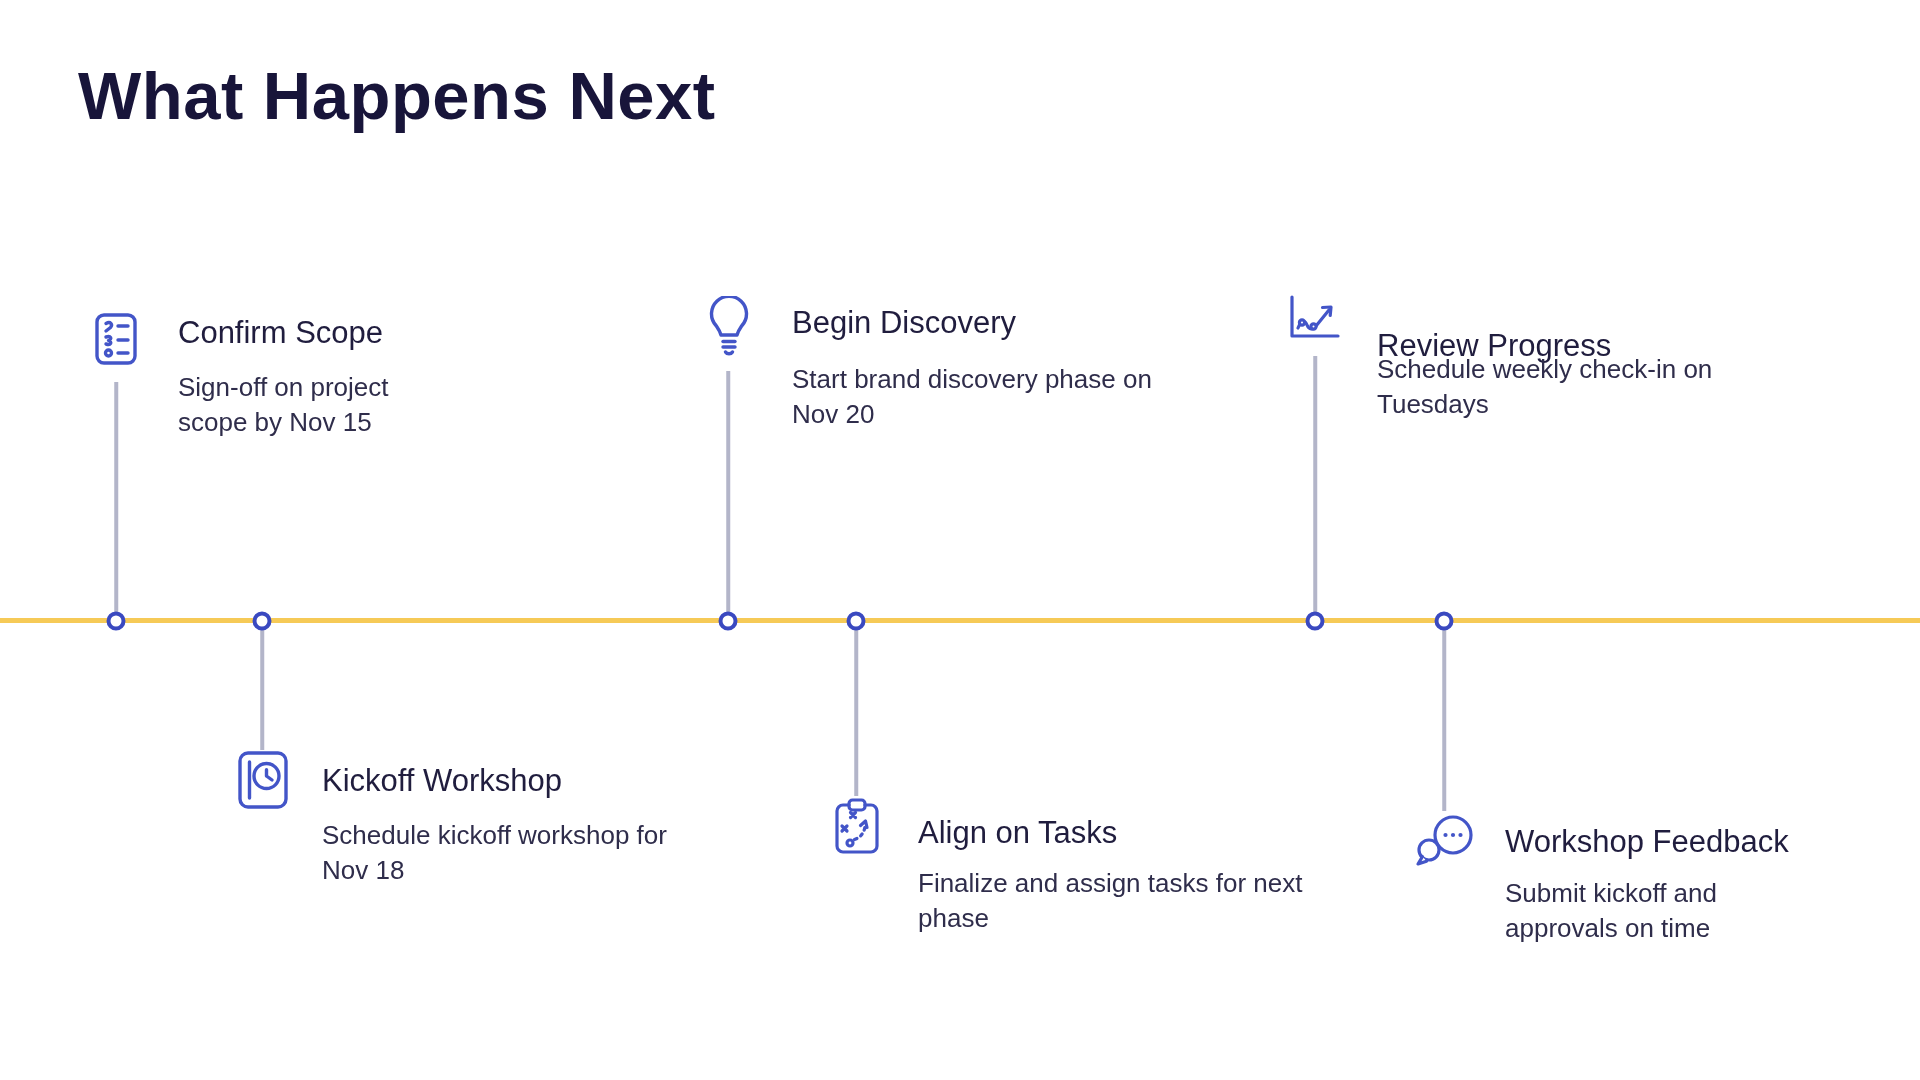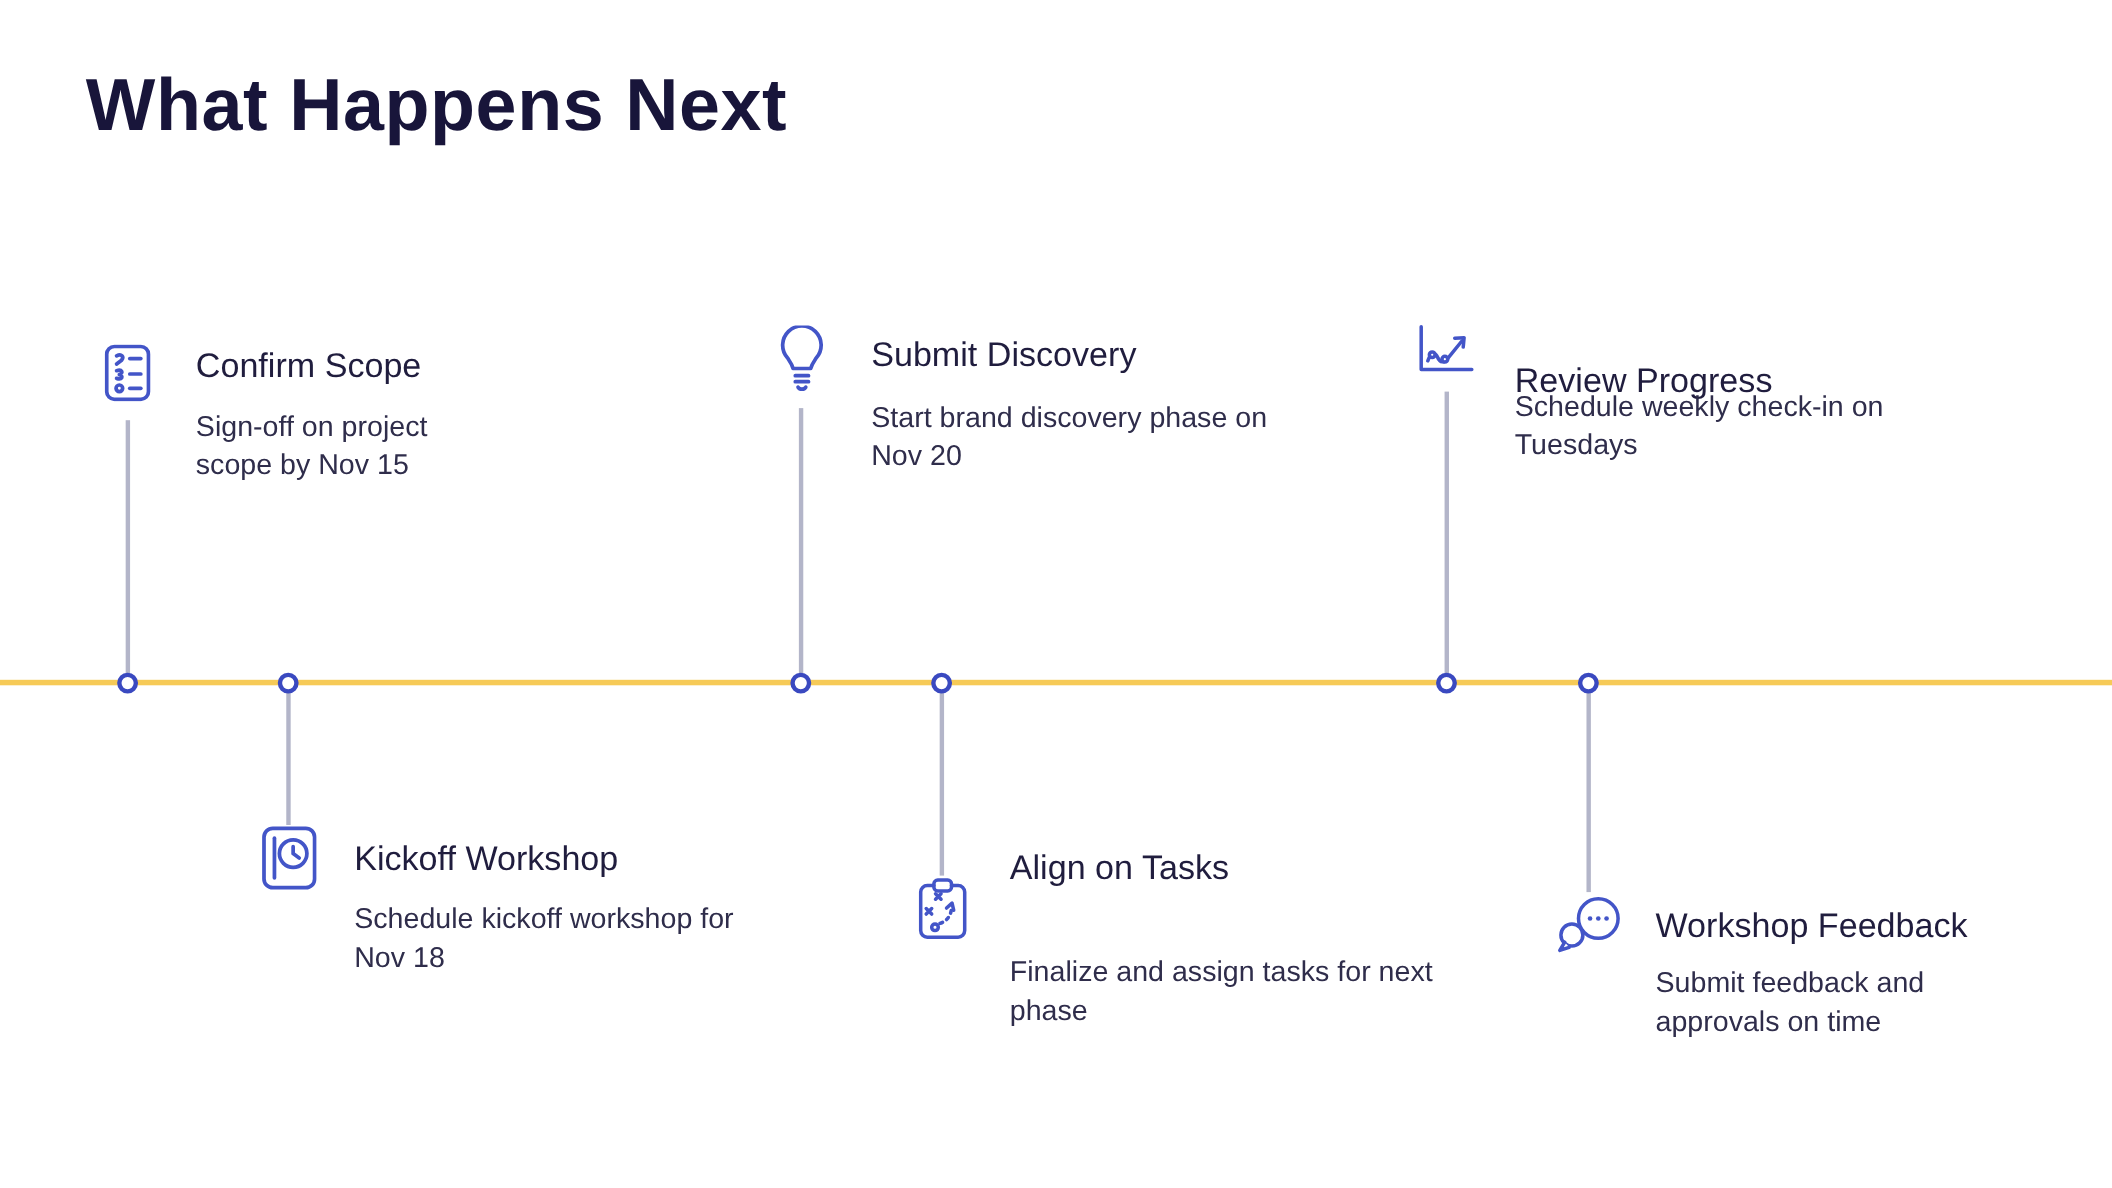--- a/index.html
+++ b/index.html
@@ -82,37 +82,37 @@
 
 <div class="item">
   <span class="icon" style="left:706px;top:296px;">
     <svg width="46" height="62" viewBox="0 0 46 62" stroke-width="3.4">
       <path d="M31 39 c1 -4 3 -6.5 5 -9.5 a17.5 17.5 0 1 0 -26 0 c2 3 4 5.5 5 9.5 z"></path>
       <line x1="17" y1="45.5" x2="29" y2="45.5"></line>
       <line x1="17" y1="51" x2="29" y2="51"></line>
       <path d="M19.5 56 a4 3.5 0 0 0 7 0"></path>
     </svg>
   </span>
-  <div class="item-title" style="left:792px;top:305px;">Submit Discovery</div>
+  <div class="item-title" style="left:792px;top:305px;">Begin Discovery</div>
   <div class="item-desc" style="left:792px;top:362px;width:388px;">Start brand discovery phase on Nov 20</div>
 </div>
 
 <div class="item">
   <span class="icon" style="left:834px;top:797px;">
     <svg width="46" height="58" viewBox="0 0 46 58" stroke-width="3.2">
       <path d="M15 8 H9 a6 6 0 0 0 -6 6 v35 a6 6 0 0 0 6 6 h28 a6 6 0 0 0 6 -6 V14 a6 6 0 0 0 -6 -6 h-6"></path>
       <rect x="15" y="3" width="16" height="10" rx="3.5"></rect>
       <path d="M16.5 15.5 l5 5 M21.5 15.5 l-5 5"></path>
       <path d="M8 29 l5 5 M13 29 l-5 5"></path>
       <circle cx="16" cy="46" r="3"></circle>
       <path d="M20.5 42.5 q9 -3 10.5 -13" stroke-dasharray="2.5 4.5"></path>
       <path d="M26.5 28.5 l5 -4.5 l1.5 6.5"></path>
     </svg>
   </span>
-  <div class="item-title" style="left:918px;top:771px;text-align:center;">Align on Tasks</div>
+  <div class="item-title" style="left:918px;top:815px;text-align:center;">Align on Tasks</div>
   <div class="item-desc" style="left:918px;top:866px;width:392px;">Finalize and assign tasks for next phase</div>
 </div>
 
 <div class="item">
   <span class="icon" style="left:1288px;top:294px;">
     <svg width="54" height="46" viewBox="0 0 54 46" stroke-width="3.2">
       <path d="M4 3 v39 h46"></path>
       <path d="M10 34 c3 -8 7 -8 9 -3 c2 5 6 5 9 1 l13 -16"></path>
       <path d="M34.5 13.5 L43 13 l-0.8 8.5"></path>
       <circle cx="14" cy="28.5" r="2.6" fill="#ffffff"></circle>
@@ -128,14 +128,14 @@
     <svg width="60" height="54" viewBox="0 0 60 54" stroke-width="3.2">
       <circle cx="38" cy="22" r="18" fill="#ffffff"></circle>
       <circle cx="30.5" cy="22" r="2.1" fill="#4355c8" stroke="none"></circle>
       <circle cx="38" cy="22" r="2.1" fill="#4355c8" stroke="none"></circle>
       <circle cx="45.5" cy="22" r="2.1" fill="#4355c8" stroke="none"></circle>
       <circle cx="14" cy="37" r="10" fill="#ffffff"></circle>
       <path d="M7.5 43.5 L3 51 l8.5 -2.8" fill="#ffffff"></path>
     </svg>
   </span>
   <div class="item-title" style="left:1505px;top:824px;">Workshop Feedback</div>
-  <div class="item-desc" style="left:1505px;top:876px;width:302px;">Submit feedback and approvals on time</div>
+  <div class="item-desc" style="left:1505px;top:876px;width:302px;">Submit kickoff and approvals on time</div>
 </div>
 
 </body></html>

